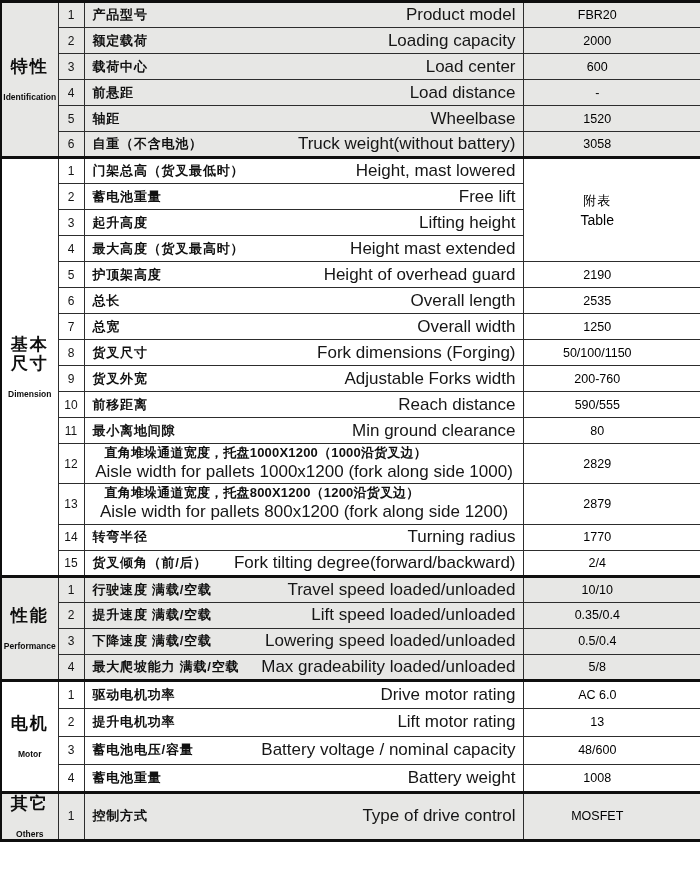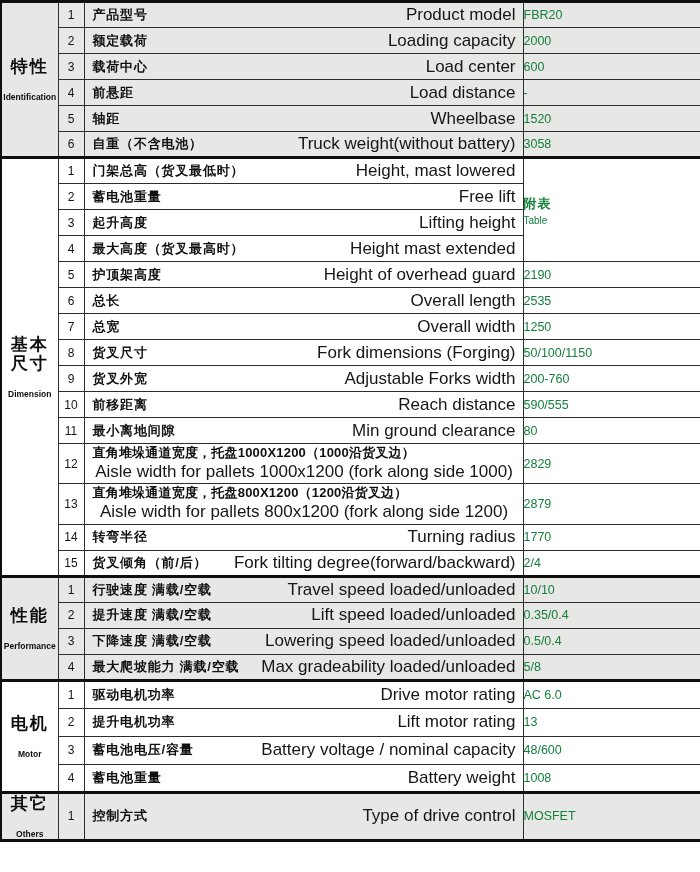--- a/index.html
+++ b/index.html
@@ -21,28 +21,28 @@
   tbody.band td { background: #e7e7e5; }
   tr { height: 26px; }
   tbody.sec-motor tr { height: 28px; }
   tr.tall { height: 40px; }
   tbody.sec-others tr { height: 46px; }
   td.num { text-align: center; font-size: 12px; color: #141414; }
   td.desc { padding: 1px 7px 1px 8px; }
   .drow { display: flex; justify-content: space-between; align-items: center; gap: 6px; }
   .cn { font-size: 13px; font-weight: 700; letter-spacing: 0.8px; white-space: nowrap; color: #101010; }
   .en { font-size: 17px; font-weight: 400; color: #161616; text-align: right; white-space: nowrap; }
-  .dstack .cn { display: block; letter-spacing: 0.2px; line-height: 1.3; white-space: normal; }
+  .dstack .cn { display: block; letter-spacing: 0.2px; line-height: 1.3; white-space: normal; margin-left: 12px; }
   .dstack .en { display: block; text-align: center; line-height: 1.2; white-space: normal; }
-  td.val { border-right: none; font-size: 12.5px; padding-right: 30px; color: #15803d; }
+  td.val { border-right: none; text-align: center; font-size: 12.5px; padding-right: 30px; color: #000000; }
   td.sec { text-align: center; padding: 0 1px; }
   .sec-cn { display: block; font-size: 17px; font-weight: 700; letter-spacing: 2px; line-height: 1.12; color: #0e0e0e; }
   .sec-en { display: block; font-size: 8.5px; font-weight: 700; margin-top: 16px; white-space: nowrap; color: #0e0e0e; }
-  td.val.merged .m-cn { display: block; font-size: 13px; font-weight: 700; letter-spacing: 1px; }
-  td.val.merged .m-en { display: block; font-size: 10px; margin-top: 2px; }
+  td.val.merged .m-cn { display: block; font-size: 13px; font-weight: 400; letter-spacing: 1px; }
+  td.val.merged .m-en { display: block; font-size: 14px; margin-top: 2px; }
 </style>
 </head>
 <body>
 
 <div class="page">
   <table class="spec">
     <colgroup>
         <col class="c-sec">
         <col class="c-num">
         <col class="c-desc">

